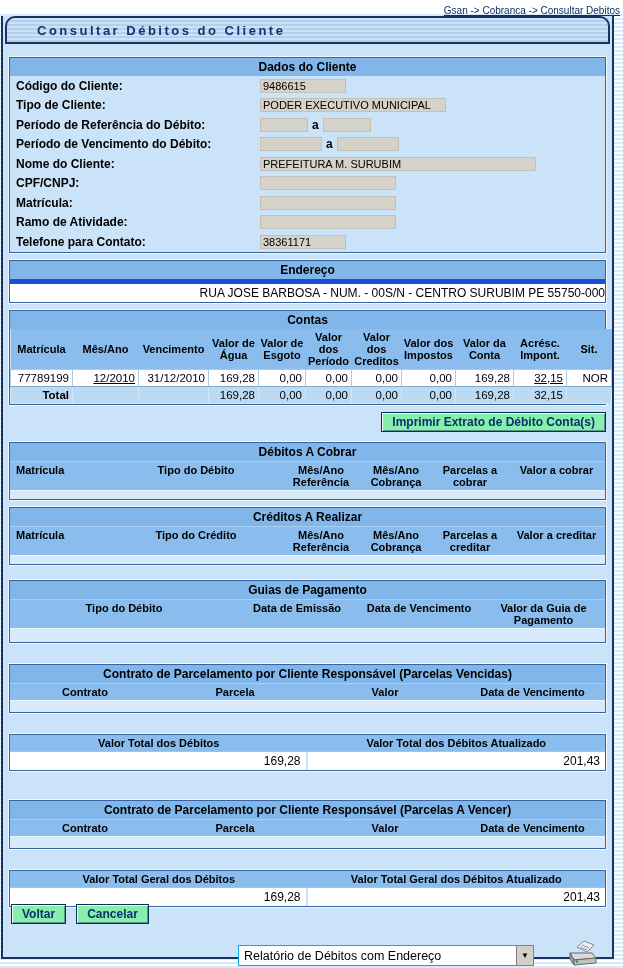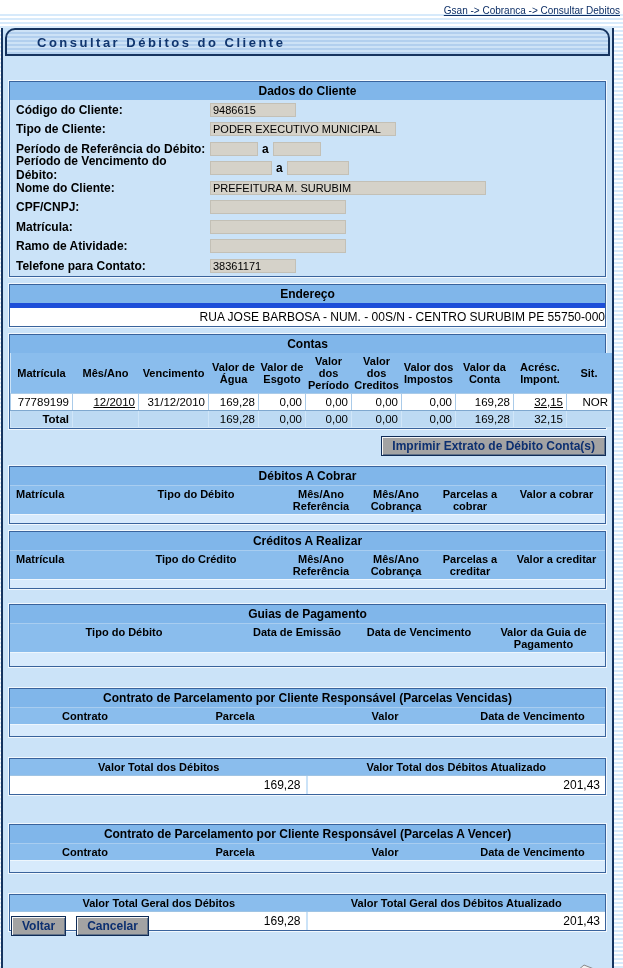--- a/index.html
+++ b/index.html
@@ -10,57 +10,57 @@
   }
   .breadcrumb-bar { height:12px; text-align:right; padding-right:3px; background:#fff; }
   .breadcrumb { font-size:10px; color:#0d2f66; text-decoration:underline; cursor:pointer; }
 
   .panel {
     margin-left:1px; width:613px; height:943px;
     border:2px solid #16345f; border-top:none;
     background:#cbe3f8; position:relative;
   }
   .title-bar {
-    height:28px; margin:16px 2px; border:2px solid #16345f;
+    height:28px; margin:4px 2px; border:2px solid #16345f;
     border-radius:10px 10px 0 0;
     background:repeating-linear-gradient(180deg,#cde2f6 0 2px,#b2cfee 2px 4px);
     display:flex; align-items:center; padding-left:30px;
     font-size:13px; font-weight:bold; letter-spacing:2.5px; color:#10356e;
   }
   .content { padding:9px 6px 0 6px; }
 
   .block { border:1px solid #39639c; box-shadow:0 0 0 1px rgba(255,255,255,.75); margin-bottom:7px; background:#cbe3f8; }
   .hdr { background:#80b6ea; text-align:center; font-size:12px; font-weight:bold; color:#000; padding:2px 0; }
   .colrow { display:flex; background:#8abded; border-top:1px solid #a8cdf0; }
   .colrow span { font-size:11px; font-weight:bold; text-align:center; padding:2px 1px; line-height:12px; }
   .strip { height:9px; background:#d7eafc; border-top:1px solid #eef6fd; }
 
   
   .frow { display:flex; align-items:center; height:19.5px; }
-  .flabel { width:200px; padding-left:6px; font-size:12px; font-weight:bold; color:#000; }
+  .flabel { width:250px; padding-left:6px; font-size:12px; font-weight:bold; color:#000; }
   .fin { background:#d5d2c9; border:1px solid #c3c0b6; height:14px; font-size:11px; color:#000;
          font-family:"Liberation Sans", sans-serif; padding:0 2px; }
   .sep { font-size:12px; font-weight:bold; margin:0 4px; }
 
   .addr-row { background:#fff; text-align:right; font-size:12px; padding:2px 0; border-top:5px solid #1d4ed8; }
 
   
   table.contas { width:100%; border-collapse:collapse; table-layout:fixed; }
   table.contas th { background:#8abded; font-size:11px; font-weight:bold; padding:2px 1px; line-height:12px; }
   table.contas td { font-size:11.5px; padding:2px 3px; }
   tr.datarow td { background:#fff; border:1px solid #aacbe9; border-bottom:1px solid #7fa8cf; }
   tr.totrow td { background:#bddaf3; border:1px solid #d0e6f9; }
   .num { text-align:right; }
   .ctr { text-align:right; }
   a.cell-link { color:#000; text-decoration:underline; cursor:pointer; }
 
   .btn {
     font-family:"Liberation Sans", sans-serif;
     font-size:12px; font-weight:bold; color:#0c2f70;
-    background:#a3a3a3; border:1px solid #0f2c57;
+    background:#86efac; border:1px solid #0f2c57;
     box-shadow:inset 1px 1px 0 rgba(255,255,255,.9), inset -1px -1px 0 rgba(45,75,115,.55);
     padding:2px 10px; cursor:pointer;
   }
   .btn-row-right { text-align:right; margin:4px 0 10px 0; }
 
   .tot-head { display:flex; background:#8abded; }
   .tot-head span { width:50%; text-align:center; font-size:11px; font-weight:bold; padding:2px 0; }
   .tot-vals { display:flex; border-top:1px solid #9fc4e4; }
   .tot-vals div { width:50%; background:#fff; font-size:12px; text-align:right; padding:2px 5px; }
   .tot-vals div:first-child { border-right:2px solid #cbe3f8; }

